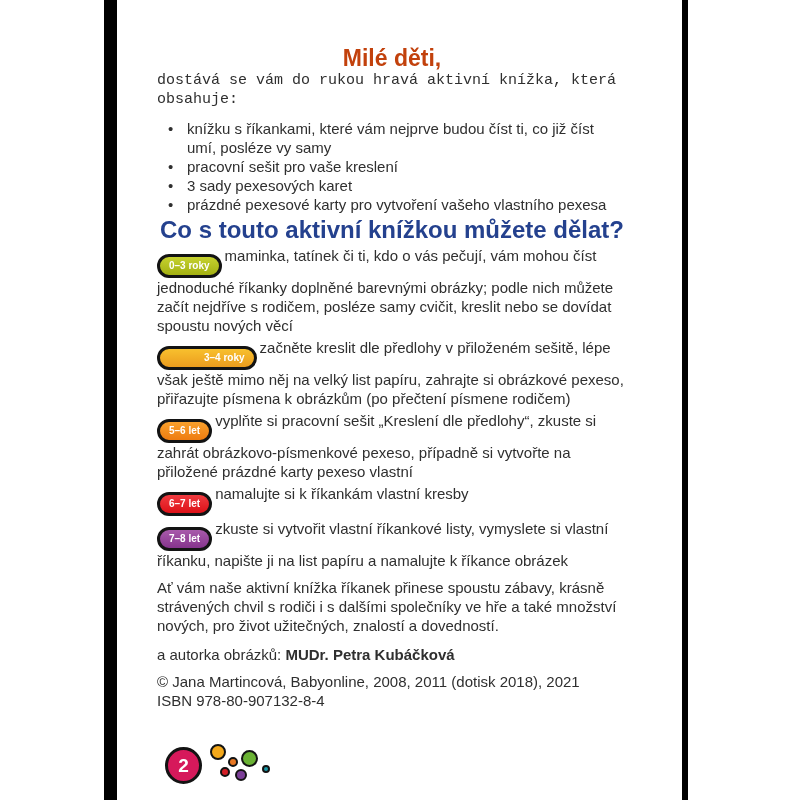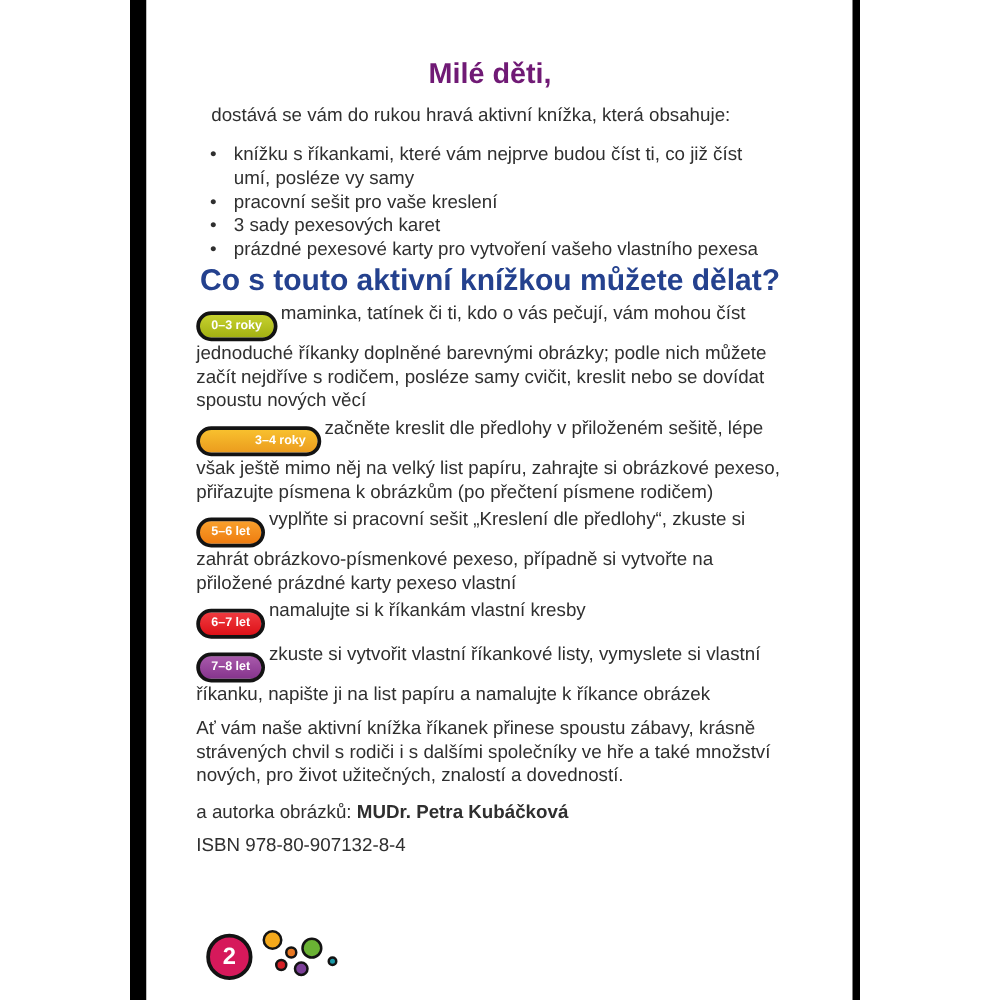--- a/index.html
+++ b/index.html
@@ -10,24 +10,24 @@
   }
   .rule{position:absolute;top:0;bottom:0;background:#000;}
   .rule-left{left:104px;width:13px;}
   .rule-right{left:682px;width:6px;}
 
   .content{
     position:absolute;left:157px;top:46px;width:470px;
     font-size:15px;line-height:19px;
   }
   .page-title{
-    margin:0 0 0 0;text-align:center;color:#701a75;
+    margin:0 0 0 0;text-align:center;color:#c2410c;
     font-size:23px;line-height:25px;font-weight:bold;
   }
-  .intro{margin:12px;}
+  .intro{margin:0;font-family:Liberation Mono, monospace;}
   ul.book-contents{
     list-style:none;margin:10px 0 0 0;padding:0 0 0 30px;
   }
   ul.book-contents li{position:relative;}
   ul.book-contents li::before{
     content:"•";position:absolute;left:-19px;top:0;color:#2f2f2f;
   }
   .section-heading{
     margin:4px 0 5px 0;text-align:center;color:#24418e;
     font-size:24px;line-height:23px;font-weight:bold;
@@ -96,20 +96,21 @@
 
   <p class="age-para"><span class="badge" style="background: linear-gradient(rgb(168, 90, 171), rgb(134, 52, 141));">7–8 let</span><span>zkuste si vytvořit vlastní říkankové listy, vymyslete si vlastní říkanku, napište ji na list papíru a namalujte k říkance obrázek</span></p>
 
   <p class="closing">Ať vám naše aktivní knížka říkanek přinese spoustu zábavy, krásně strávených chvil s rodiči i s dalšími společníky ve hře a také množství nových, pro život užitečných, znalostí a dovedností.</p>
 
   <div class="credits">
     <p><span>a autorka obrázků: </span><b>MUDr. Petra Kubáčková</b></p>
   </div>
 
   <div class="copyright">
+    <div>© Jana Martincová, Babyonline, 2008, 2011 (dotisk 2018), 2021</div>
     <div>ISBN 978-80-907132-8-4</div>
   </div>
 
 </div>
 
 <div class="footer">
   <div class="page-circle" style="background: rgb(214, 25, 91);">2</div>
   <span class="dot dot-0" style="background: rgb(243, 168, 27);"></span>
   <span class="dot dot-1" style="background: rgb(232, 119, 34);"></span>
   <span class="dot dot-2" style="background: rgb(212, 32, 39);"></span>

